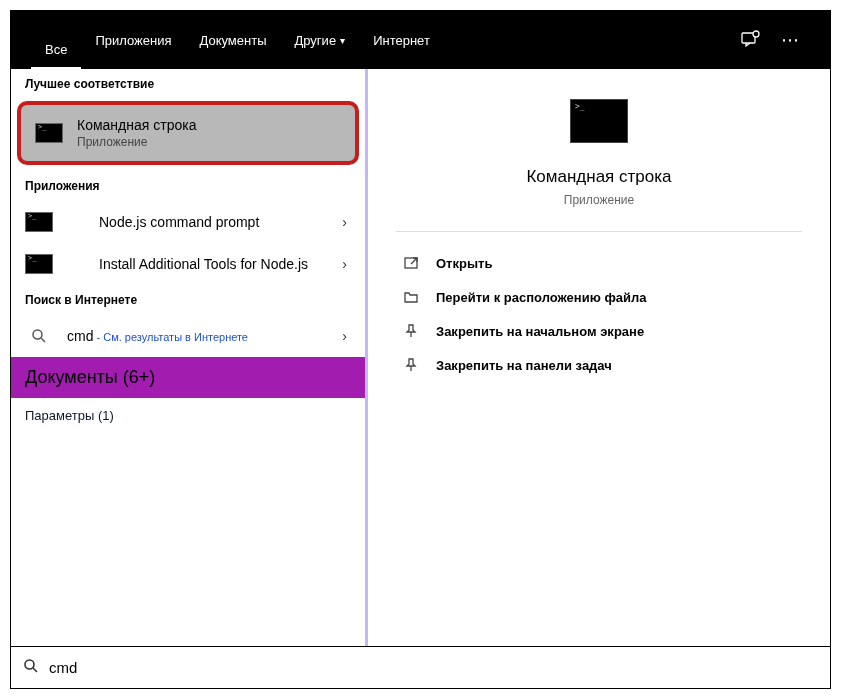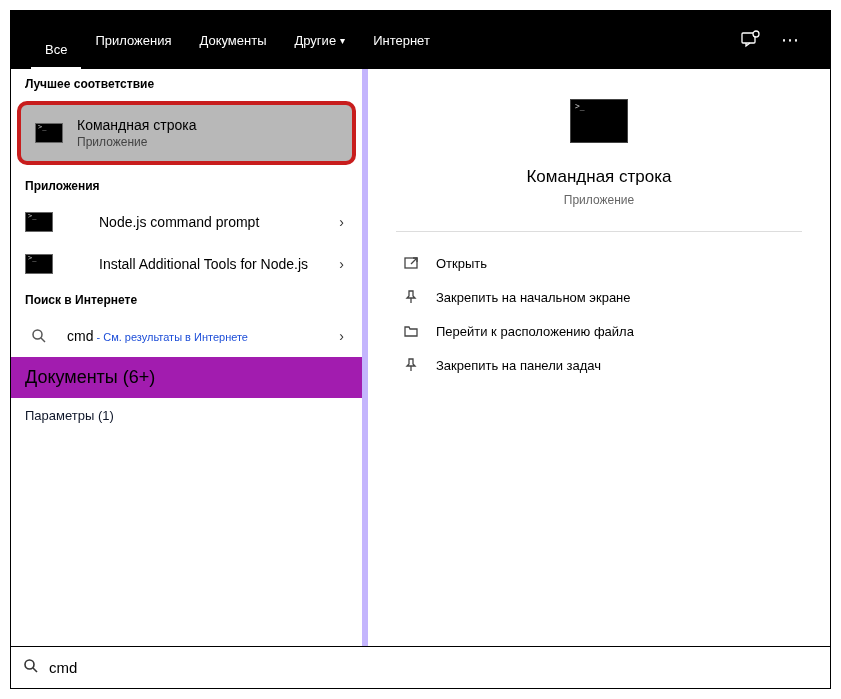--- a/index.html
+++ b/index.html
@@ -9,21 +9,21 @@
   
   .tabbar { background: #000; height: 58px; display: flex; align-items: center; padding: 0 20px; color: #fff; font-size: 13px; }
   .tab { padding: 0 14px; height: 100%; display: flex; align-items: center; cursor: pointer; white-space: nowrap; }
   .tab.active { border-bottom: 2px solid #fff; padding-top: 20px; }
   .tab .chev { margin-left: 4px; font-size: 10px; }
   .tab-spacer { flex: 1; }
   .tab-icon { width: 40px; display: flex; align-items: center; justify-content: center; height: 100%; cursor: pointer; font-size: 18px; }
 
   
   .body { flex: 1; display: flex; overflow: hidden; }
-  .left-col { width: 357px; background: #fff; border-right: 6px solid #c4b5fd; display: flex; flex-direction: column; }
+  .left-col { width: 357px; background: #fff; border-right: 3px solid #c4b5fd; display: flex; flex-direction: column; }
   .right-col { flex: 1; background: #fff; padding: 30px 28px 0 28px; }
 
   .sect-hdr { font-size: 12px; color: #000; padding: 8px 14px 8px 14px; background: #fff; font-weight: 600; }
   .sect-hdr.sub { font-weight: 600; }
 
   .result-row { display: flex; align-items: center; padding: 10px 14px; cursor: pointer; position: relative; }
   .result-row .icon-box { width: 28px; height: 22px; margin-right: 14px; display: flex; align-items: center; justify-content: center; flex-shrink: 0; }
   .cmd-thumb { width: 28px; height: 20px; background: #000; border: 1px solid #666; position: relative; }
   .cmd-thumb::before { content: ">_"; position: absolute; top: -1px; left: 2px; font-size: 7px; color: #ccc; font-family: monospace; }
   .result-row .text-col { flex: 1; min-width: 0; }
@@ -40,21 +40,21 @@
   .group-row { background: #a21caf; padding: 10px 14px; font-size: 18px; color: #000; cursor: pointer; }
   .group-row2 { background: #fff; padding: 10px 14px; font-size: 13px; color: #0f172a; cursor: pointer; }
 
   
   .preview-card { display: flex; flex-direction: column; align-items: center; padding-bottom: 24px; border-bottom: 1px solid #ddd; margin-bottom: 14px; }
   .preview-thumb { width: 58px; height: 44px; background: #000; border: 1px solid #444; margin-bottom: 24px; position: relative; }
   .preview-thumb::before { content: ">_"; position: absolute; top: 2px; left: 4px; font-size: 8px; color: #bbb; font-family: monospace; }
   .preview-title { font-size: 17px; color: #000; margin-bottom: 6px; text-align: center; }
   .preview-sub { font-size: 12px; color: #666; }
 
-  .action-row { display: flex; align-items: center; padding: 9px 4px; cursor: pointer; font-size: 13px; color: #000; }
+  .action-row { display: flex; align-items: center; padding: 9px 4px; cursor: pointer; font-size: 13px; color: #000; font-weight: bold; }
   .action-row .aicon { width: 22px; margin-right: 14px; display: flex; align-items: center; justify-content: center; color: #444; font-size: 15px; }
 
   
   .searchbar { height: 42px; border-top: 1px solid #000; display: flex; align-items: center; padding: 0 12px; background: #fff; }
   .searchbar .sglyph { font-size: 15px; color: #333; margin-right: 10px; }
   .searchbar input { border: none; outline: none; font-size: 15px; flex: 1; background: transparent; color: #000; }
   @keyframes blink { 50% { opacity: 0; } }
 </style>
 </head>
 <body>
@@ -156,33 +156,33 @@
               <rect x="2" y="3" width="12" height="10"></rect>
               <path d="M10 3 L14 3 L14 7"></path>
               <path d="M14 3 L8 9"></path>
             </svg>
         </div>
         <span>Открыть</span>
       </div>
       <div class="action-row">
         <div class="aicon">
           <svg width="16" height="16" viewBox="0 0 16 16" fill="none" stroke="#444" stroke-width="1.3">
+              <path d="M2 4 L6 4 L7 6 L14 6 L14 13 L2 13 Z"></path>
+            </svg>
+        </div>
+        <span>Перейти к расположению файла</span>
+      </div>
+      <div class="action-row">
+        <div class="aicon">
+          <svg width="16" height="16" viewBox="0 0 16 16" fill="none" stroke="#444" stroke-width="1.3">
               <path d="M6 2 L10 2 L10 7 L12 9 L4 9 L6 7 Z"></path>
               <line x1="8" y1="9" x2="8" y2="14"></line>
             </svg>
         </div>
         <span>Закрепить на начальном экране</span>
-      </div>
-      <div class="action-row">
-        <div class="aicon">
-          <svg width="16" height="16" viewBox="0 0 16 16" fill="none" stroke="#444" stroke-width="1.3">
-              <path d="M2 4 L6 4 L7 6 L14 6 L14 13 L2 13 Z"></path>
-            </svg>
-        </div>
-        <span>Перейти к расположению файла</span>
       </div>
       <div class="action-row">
         <div class="aicon">
           <svg width="16" height="16" viewBox="0 0 16 16" fill="none" stroke="#444" stroke-width="1.3">
               <path d="M6 2 L10 2 L10 7 L12 9 L4 9 L6 7 Z"></path>
               <line x1="8" y1="9" x2="8" y2="14"></line>
             </svg>
         </div>
         <span>Закрепить на панели задач</span>
       </div>

